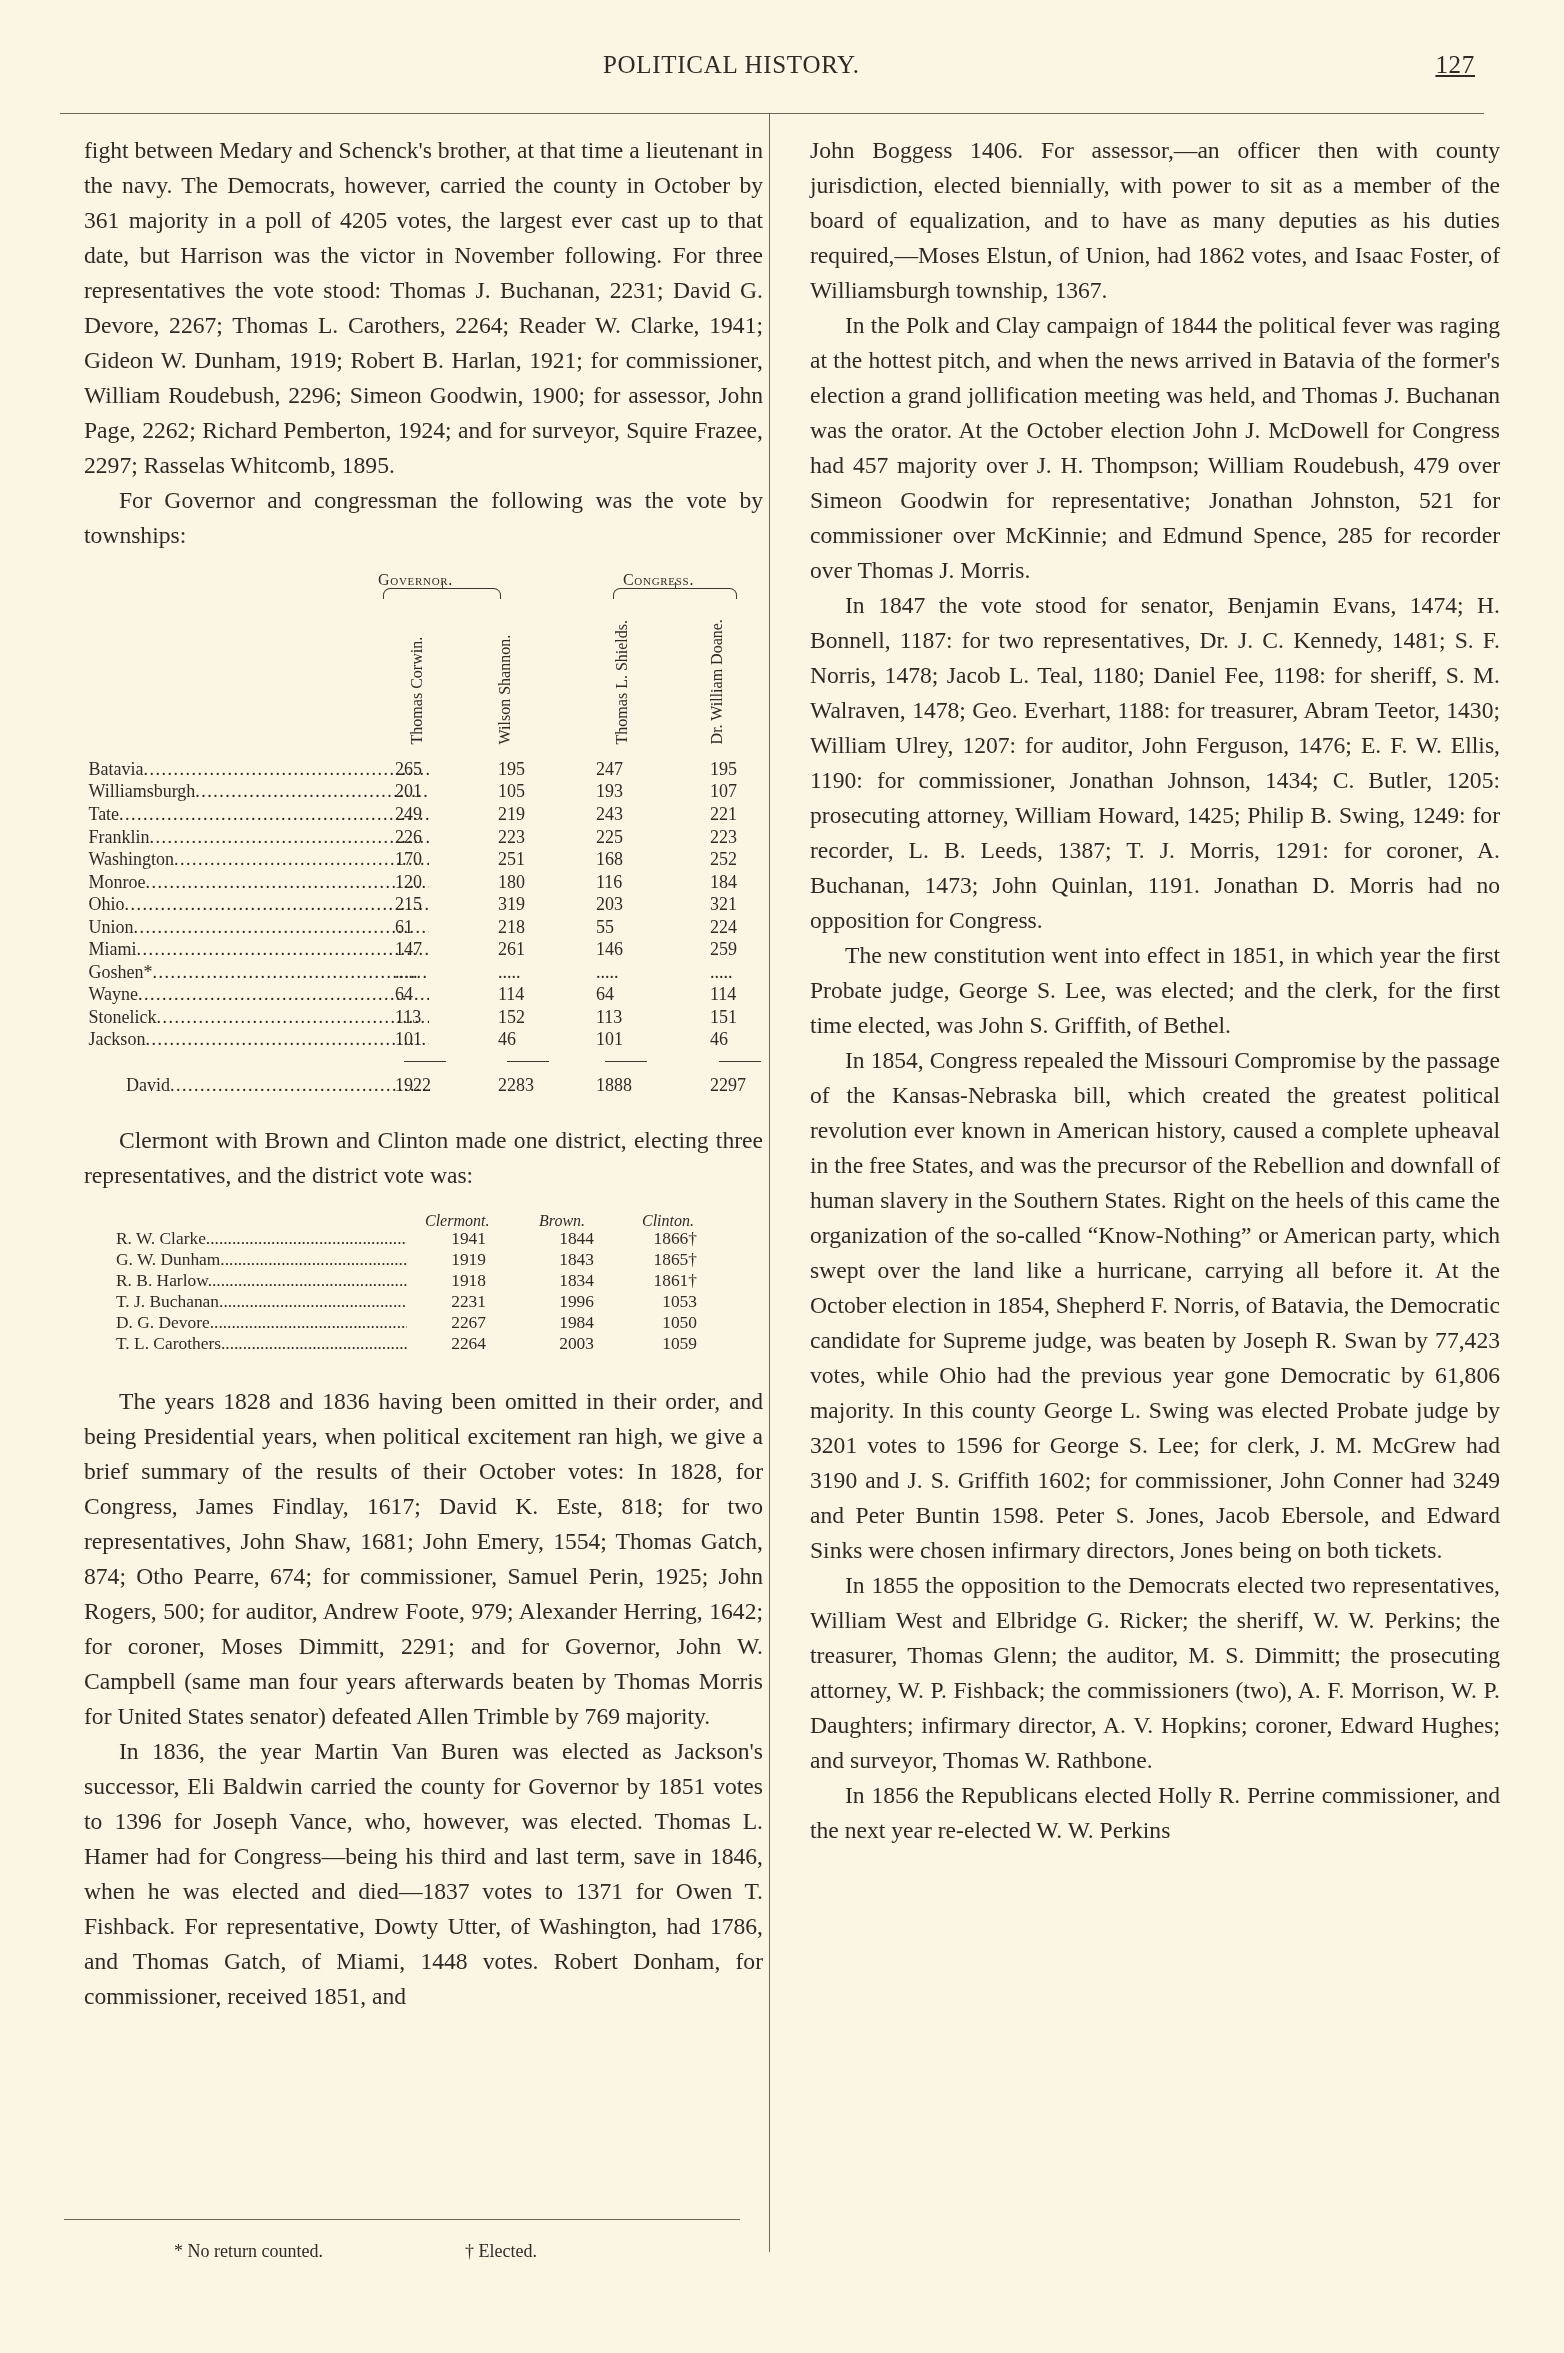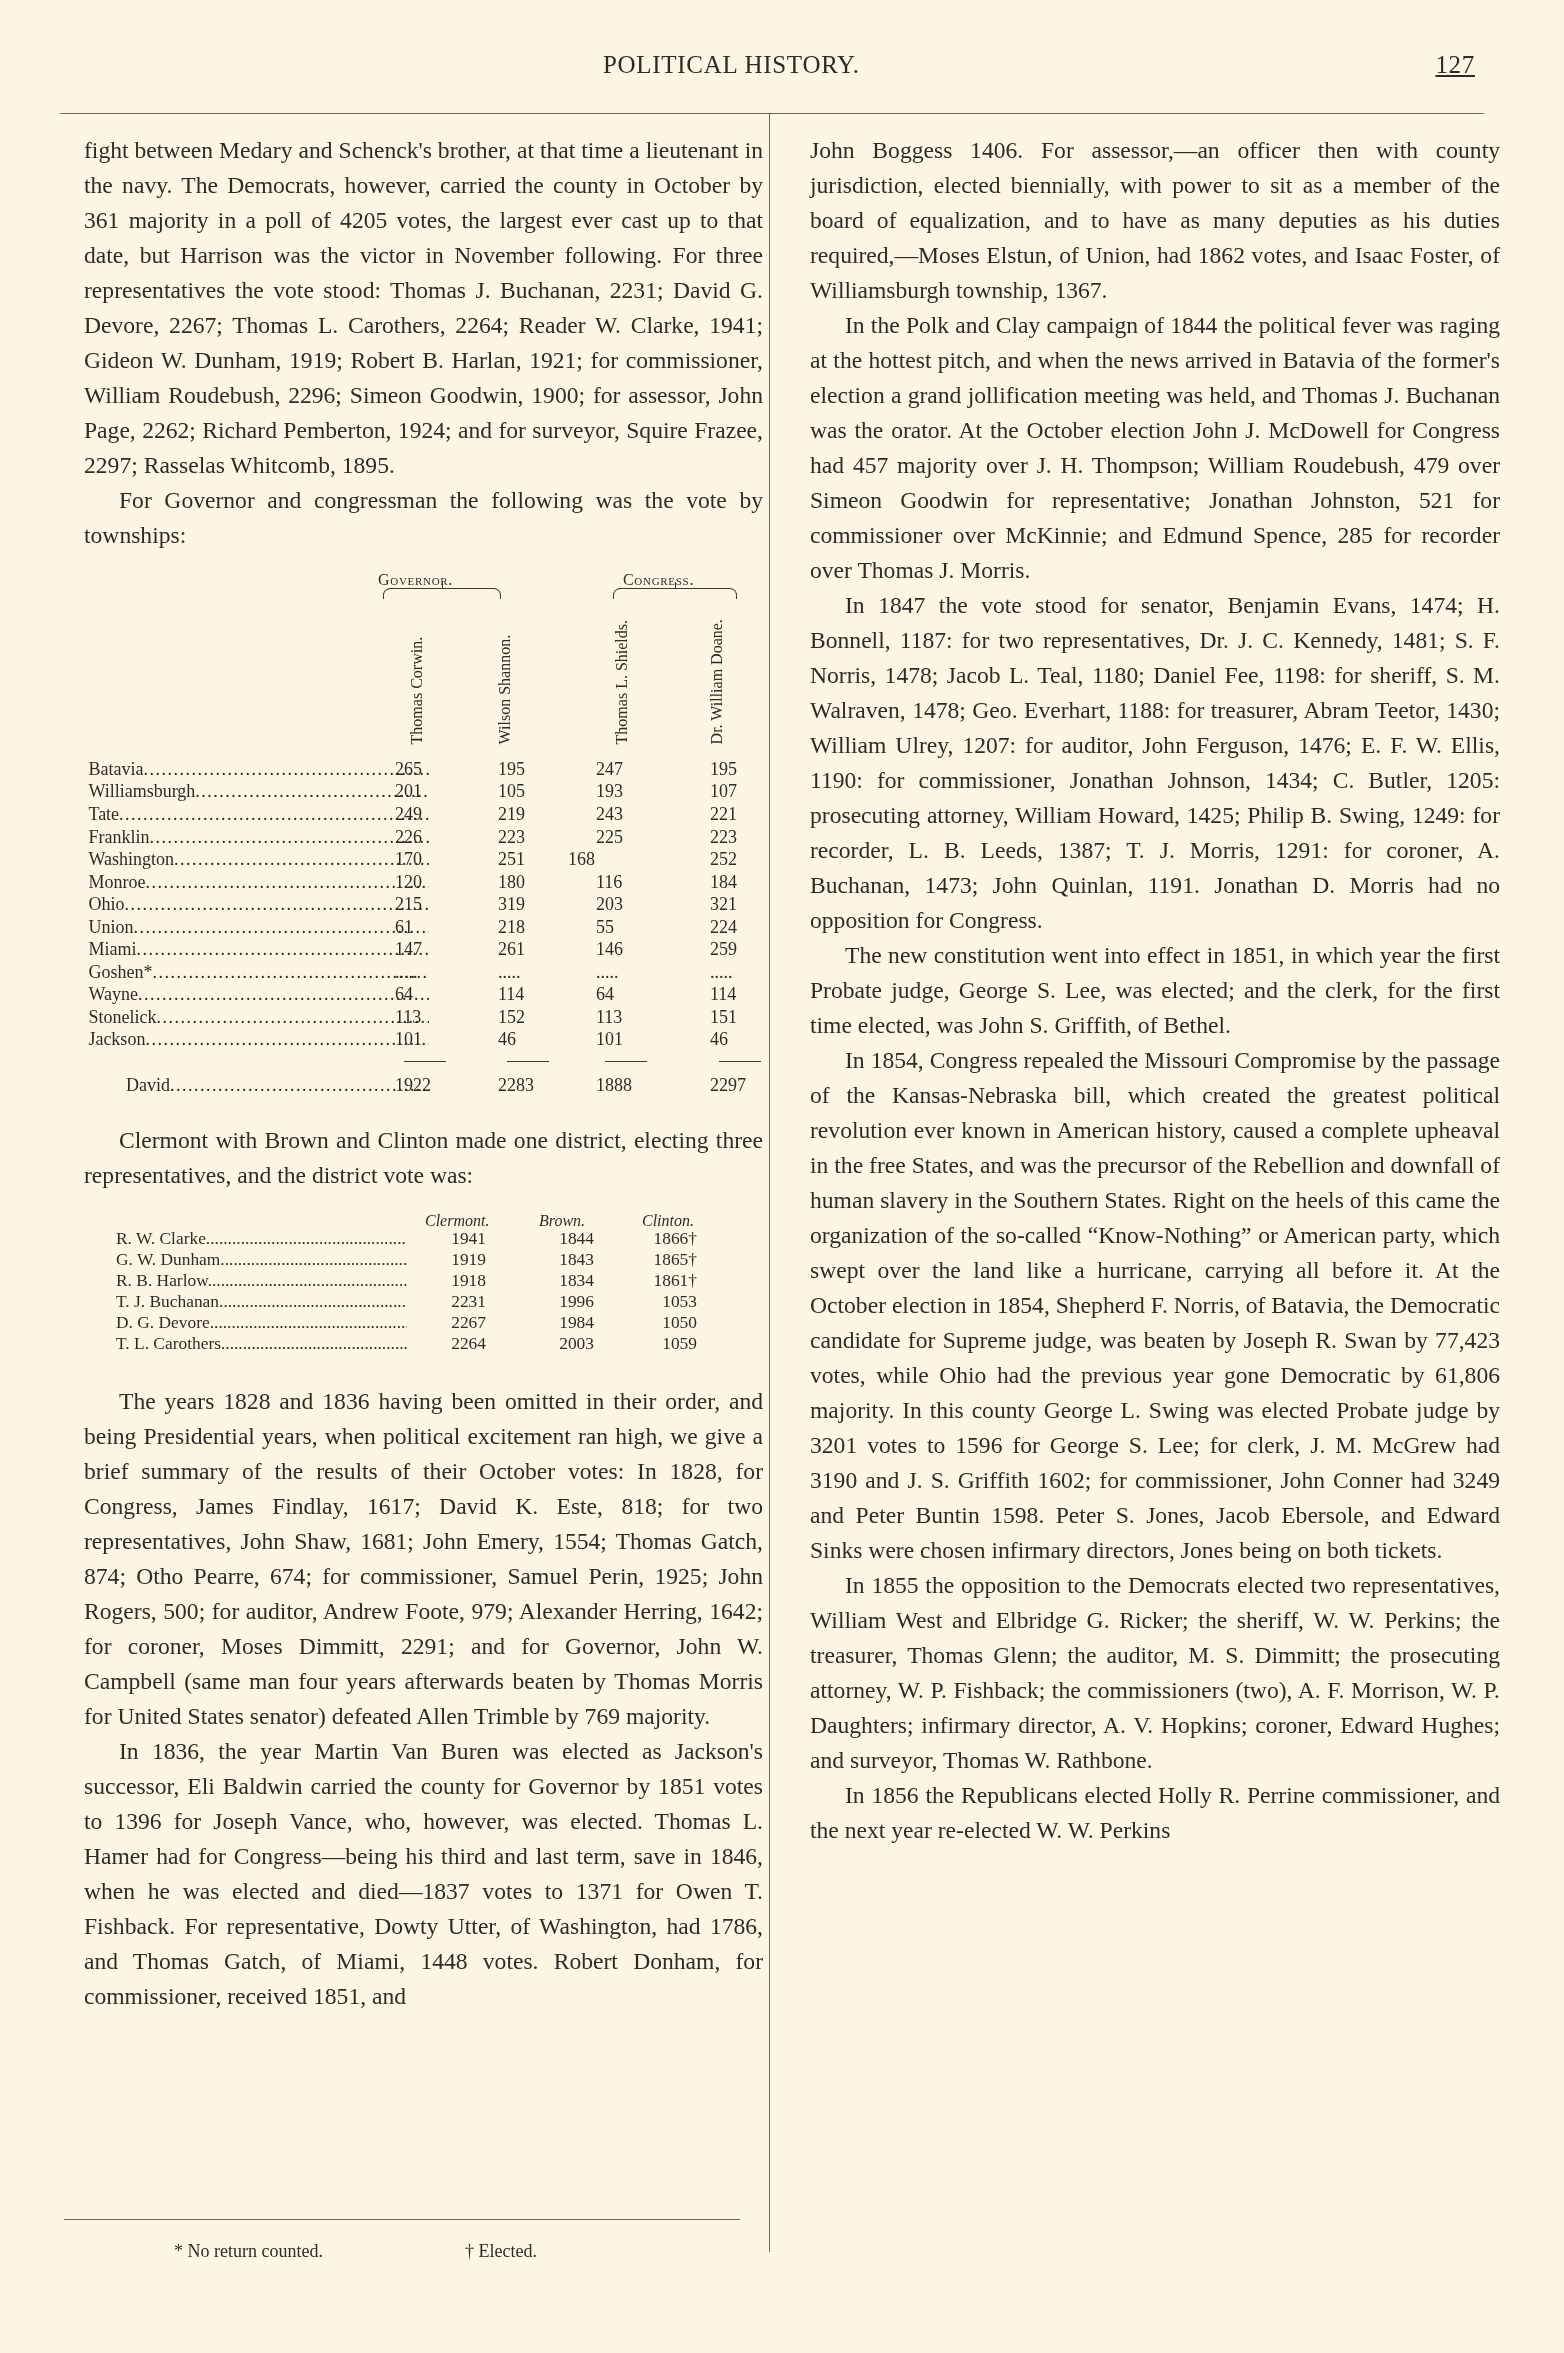--- a/index.html
+++ b/index.html
@@ -132,21 +132,21 @@
           <span class="name"><span>Franklin</span><span class="dots">...........................................................................</span></span>
           <span class="num" style="left:311px">226</span>
           <span class="num" style="left:414px">223</span>
           <span class="num" style="left:512px">225</span>
           <span class="num" style="left:626px">223</span>
         </div>
         <div class="trow" style="top: 292px;">
           <span class="name"><span>Washington</span><span class="dots">...........................................................................</span></span>
           <span class="num" style="left:311px">170</span>
           <span class="num" style="left:414px">251</span>
-          <span class="num" style="left:484px">168</span>
+          <span class="num" style="left:512px">168</span>
           <span class="num" style="left:626px">252</span>
         </div>
         <div class="trow" style="top: 315px;">
           <span class="name"><span>Monroe</span><span class="dots">...........................................................................</span></span>
           <span class="num" style="left:311px">120</span>
           <span class="num" style="left:414px">180</span>
           <span class="num" style="left:512px">116</span>
           <span class="num" style="left:626px">184</span>
         </div>
         <div class="trow" style="top: 337px;">

